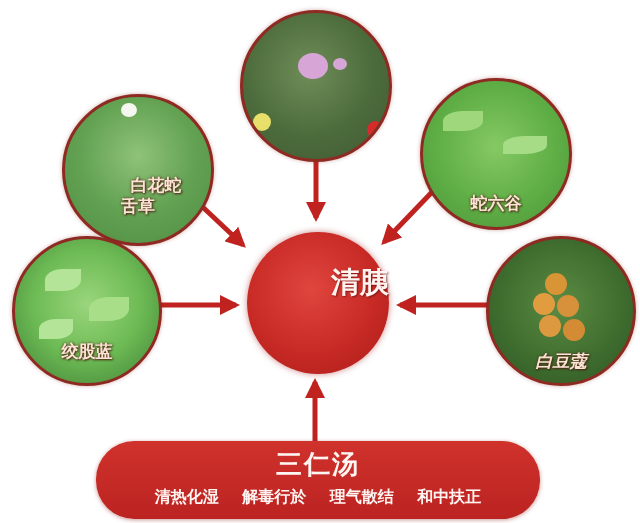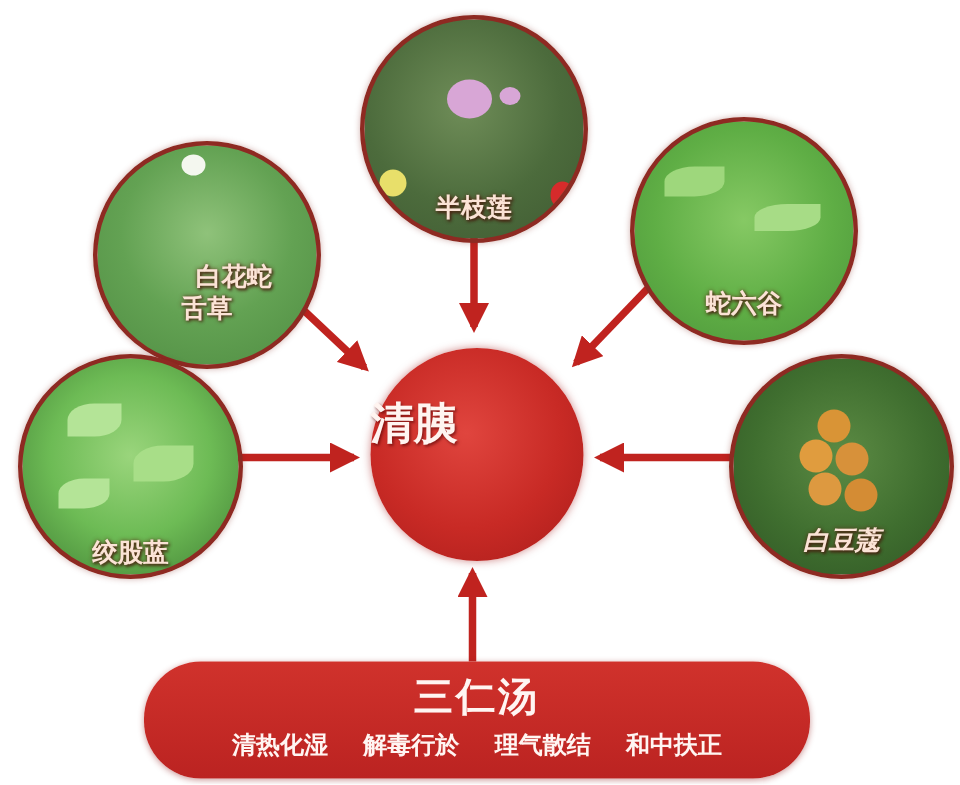--- a/index.html
+++ b/index.html
@@ -20,21 +20,21 @@
     text-shadow: 0 0 3px rgba(90,40,20,0.9), 1px 1px 2px rgba(60,20,10,0.8);
   }
   .leaf { position: absolute; border-radius: 50% 0 50% 0; }
   #center {
     position: absolute; left: 247px; top: 232px; width: 142px; height: 142px;
     border-radius: 50%;
     background: radial-gradient(circle at 45% 40%, #e0453e 0%, #c82a25 55%, #a91c1a 100%);
     box-shadow: 0 0 6px rgba(160,20,20,0.5);
   }
   #center .title {
-    position: absolute; left: 0; right: 0; text-align: left;
+    position: absolute; left: 0; right: 0; text-align: right;
     color: #fff4f0; font-size: 29px; font-weight: bold; line-height: 36px;
     text-shadow: 1px 1px 2px rgba(80,0,0,0.6);
   }
   #banner {
     position: absolute; left: 96px; top: 441px; width: 444px; height: 78px;
     background: linear-gradient(#d0322c, #bb2321);
     border-radius: 38px;
     box-shadow: 0 1px 4px rgba(140,20,20,0.45);
   }
   #banner .name {
@@ -69,40 +69,39 @@
   <line x1="488" y1="305" x2="400" y2="305" stroke="#c0231f" stroke-width="5" marker-end="url(#ah)"></line>
 
   <line x1="315" y1="441" x2="315" y2="382" stroke="#c0231f" stroke-width="5" marker-end="url(#ah)"></line>
 </svg>
 
 <div class="herb" style="left:240px; top:10px; width:146px; height:146px; background: radial-gradient(circle at 45% 40%, #6f8d58 0%, #4c6b3c 55%, #3f5a32 100%);">
   <div class="leaf" style="left:55px;top:40px;width:30px;height:26px;background:#d8a6d6;border-radius:50%;"></div>
   <div class="leaf" style="left:90px;top:45px;width:14px;height:12px;background:#d8a6d6;border-radius:50%;"></div>
   <div class="leaf" style="left:10px;top:100px;width:18px;height:18px;background:#e8df6a;border-radius:50%;"></div>
   <div class="leaf" style="left:124px;top:108px;width:16px;height:18px;background:#d62b2b;border-radius:50%;"></div>
-  <div class="label" style="top:116px;">半枝莲</div>
 </div>
 
 <div class="herb" style="left:62px; top:94px; width:146px; height:146px; background: radial-gradient(circle at 50% 40%, #8fc27a 0%, #63a253 50%, #4f8c42 100%);">
   <div class="leaf" style="left:56px;top:6px;width:16px;height:14px;background:#f4f7ef;border-radius:50%;"></div>
   <div class="label" style="top:78px;margin-left:36px;">白花蛇</div>
   <div class="label" style="top:99px;">舌草</div>
 </div>
 
 <div class="herb" style="left:420px; top:78px; width:146px; height:146px; background: radial-gradient(circle at 50% 45%, #86c964 0%, #5fae45 55%, #4b933a 100%);">
   <div class="leaf" style="left:20px;top:30px;width:40px;height:20px;background:#9ed77c;"></div>
   <div class="leaf" style="left:80px;top:55px;width:44px;height:18px;background:#a7dc86;"></div>
   <div class="label" style="top:112px;">蛇六谷</div>
 </div>
 
 <div class="herb" style="left:12px; top:236px; width:144px; height:144px; background: radial-gradient(circle at 50% 45%, #9ad57c 0%, #6dbb55 50%, #3f7d33 100%);">
   <div class="leaf" style="left:30px;top:30px;width:36px;height:22px;background:#b4e497;"></div>
   <div class="leaf" style="left:74px;top:58px;width:40px;height:24px;background:#a8de88;"></div>
   <div class="leaf" style="left:24px;top:80px;width:34px;height:20px;background:#b4e497;"></div>
-  <div class="label" style="top:120px;">绞股蓝</div>
+  <div class="label" style="top:102px;">绞股蓝</div>
 </div>
 
 <div class="herb" style="left:486px; top:236px; width:144px; height:144px; background: radial-gradient(circle at 50% 45%, #5c8b44 0%, #3f6e2f 55%, #2f5524 100%); font-style: italic;">
   <div style="position:absolute;left:56px;top:34px;width:22px;height:22px;border-radius:50%;background:#d99436;"></div>
   <div style="position:absolute;left:44px;top:54px;width:22px;height:22px;border-radius:50%;background:#e09c3e;"></div>
   <div style="position:absolute;left:68px;top:56px;width:22px;height:22px;border-radius:50%;background:#d7913a;"></div>
   <div style="position:absolute;left:50px;top:76px;width:22px;height:22px;border-radius:50%;background:#dd9940;"></div>
   <div style="position:absolute;left:74px;top:80px;width:22px;height:22px;border-radius:50%;background:#d48c34;"></div>
   <div class="label" style="top:112px;">白豆蔻</div>
 </div>

